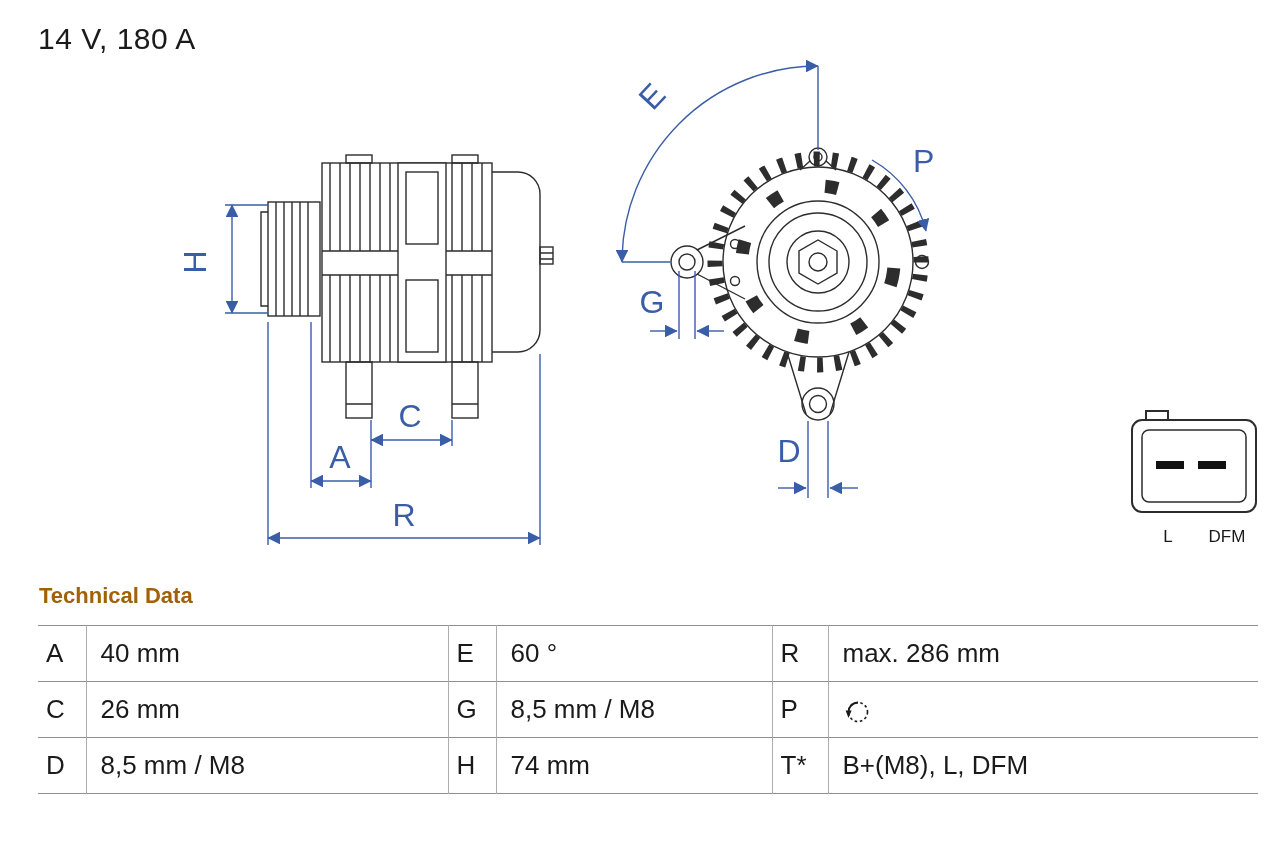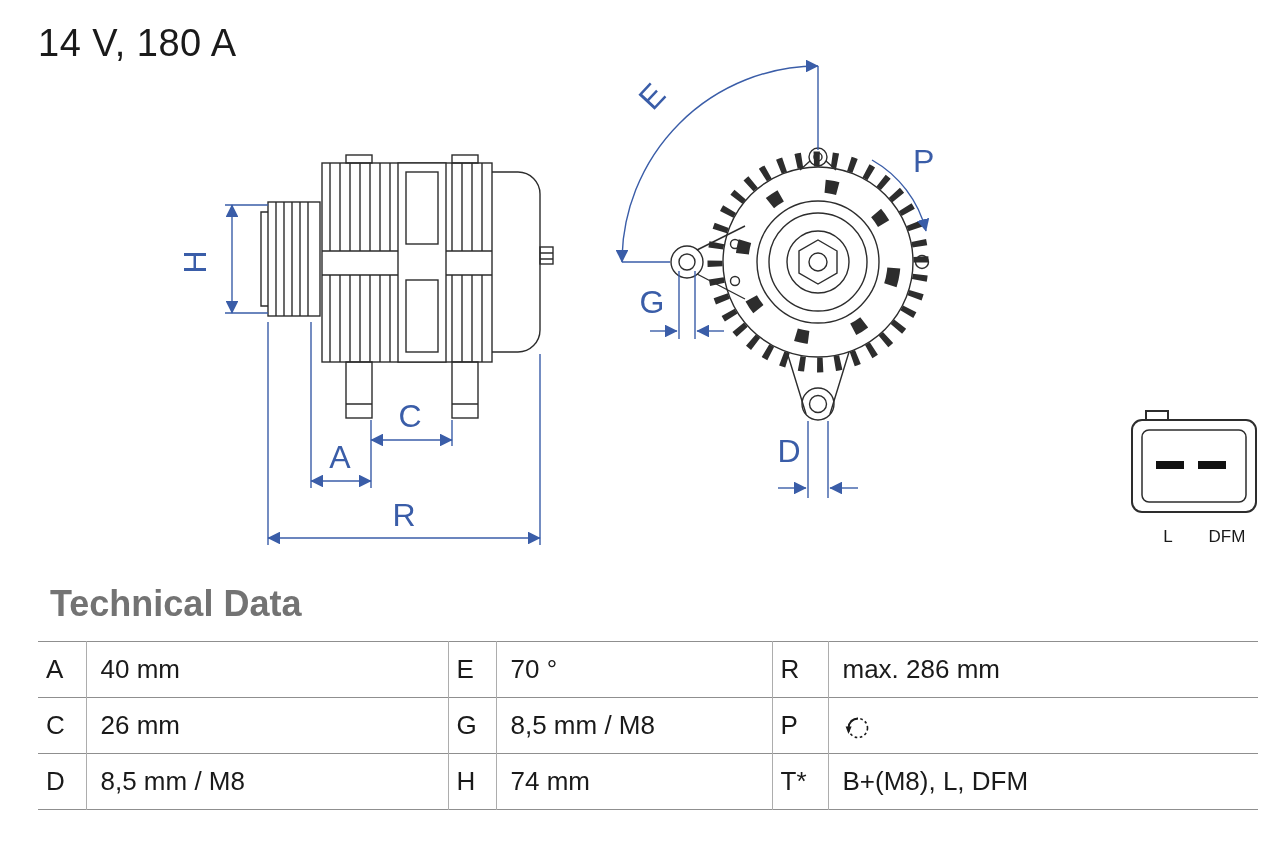--- a/index.html
+++ b/index.html
@@ -1,23 +1,23 @@
 <!DOCTYPE html>
 <html><head>
 <meta charset="utf-8">
 <style>
   html,body{margin:0;padding:0;background:#fff;}
   .page{position:relative;width:1280px;height:853px;background:#fff;overflow:hidden;
         font-family:"Liberation Sans", sans-serif;color:#1a1a1a;}
-  .rating{position:absolute;left:38px;top:22px;font-size:38px;letter-spacing:.5px;}
+  .rating{position:absolute;left:38px;top:22px;font-size:30px;letter-spacing:.5px;}
   .diagram{position:absolute;left:0;top:0;}
   svg text.dim{fill:#3a5da8;font-size:32px;font-family:"Liberation Sans",sans-serif;}
   svg text.conn{fill:#1a1a1a;font-size:17px;font-family:"Liberation Sans",sans-serif;}
   .tech{position:absolute;left:38px;top:583px;width:1220px;}
-  .tech h2{margin:0 0 16px 12px;font-size:36px;font-weight:700;color:#737373;}
+  .tech h2{margin:0 0 16px 1px;font-size:22px;font-weight:700;color:#a16207;}
   table.tdata{width:1220px;border-collapse:collapse;table-layout:fixed;}
   table.tdata td{height:53px;font-size:26px;vertical-align:middle;white-space:nowrap;overflow:hidden;}
   table.tdata tr{border-top:1px solid #8f8f8f;}
   table.tdata tr.last{border-bottom:1px solid #8f8f8f;}
   td.k{padding-left:8px;border-right:1px solid #adadad;}
   td.v{padding-left:14px;}
   td.v.mid{border-right:1px solid #adadad;}
   .footnote{margin-top:8px;margin-left:784px;font-size:17px;color:#1a1a1a;}
   .roticon{vertical-align:middle;}
 </style>
@@ -169,21 +169,21 @@
         <col style="width:48px">
           <col style="width:276px">
         <col style="width:56px">
           <col style="width:430px">
       </colgroup>
       <tbody>
         <tr>
           <td class="k">A</td>
           <td class="v mid">40 mm</td>
           <td class="k">E</td>
-          <td class="v mid">70 °</td>
+          <td class="v mid">60 °</td>
           <td class="k">R</td>
           <td class="v">max. 286 mm</td>
         </tr>
         <tr>
           <td class="k">C</td>
           <td class="v mid">26 mm</td>
           <td class="k">G</td>
           <td class="v mid">8,5 mm / M8</td>
           <td class="k">P</td>
           <td class="v">

